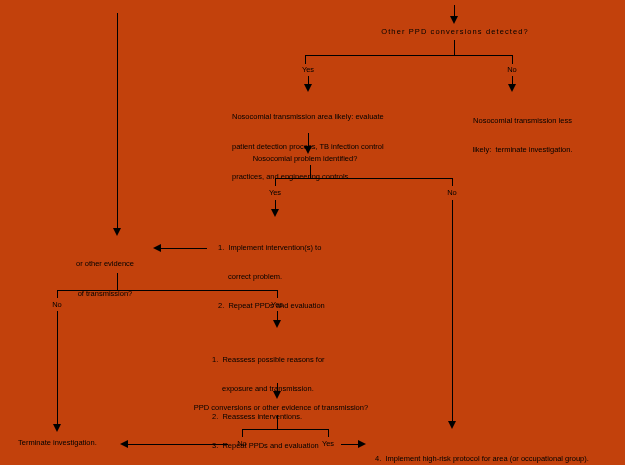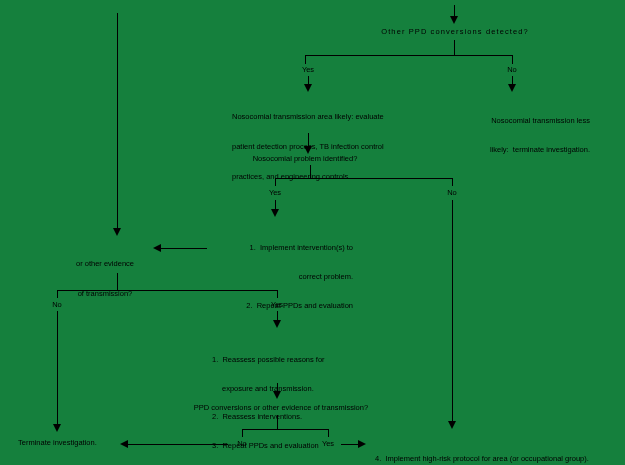--- a/index.html
+++ b/index.html
@@ -1,23 +1,23 @@
 <!DOCTYPE html>
 <html><head>
 <meta charset="utf-8">
 <style>
   html,body{margin:0;padding:0;background:#ffffff;}
   .stage{
-    position:relative;width:625px;height:465px;background:#15803d;
+    position:relative;width:625px;height:465px;background:#c2410c;
     font-family:"Liberation Sans", sans-serif;color:#000;overflow:hidden;
   }
   .txt{position:absolute;font-size:7.5px;line-height:9.5px;white-space:pre;color:#000;}
   .ctr{text-align:center;}
   .sp{letter-spacing:1.1px;}
-  .lh10 .ln{line-height:10px;text-align:right;}
+  .lh10 .ln{line-height:10px;}
   .lh11 .ln{line-height:11px;}
   .ln{white-space:pre;}
   .ind{padding-left:10px;}
   .hl{position:absolute;height:1px;background:#000;}
   .vl{position:absolute;width:1px;background:#000;}
   .ad{position:absolute;width:0;height:0;border-left:4px solid transparent;border-right:4px solid transparent;border-top:8px solid #000;}
   .al{position:absolute;width:0;height:0;border-top:4px solid transparent;border-bottom:4px solid transparent;border-right:8px solid #000;}
   .ar{position:absolute;width:0;height:0;border-top:4px solid transparent;border-bottom:4px solid transparent;border-left:8px solid #000;}
 </style>
 </head>

